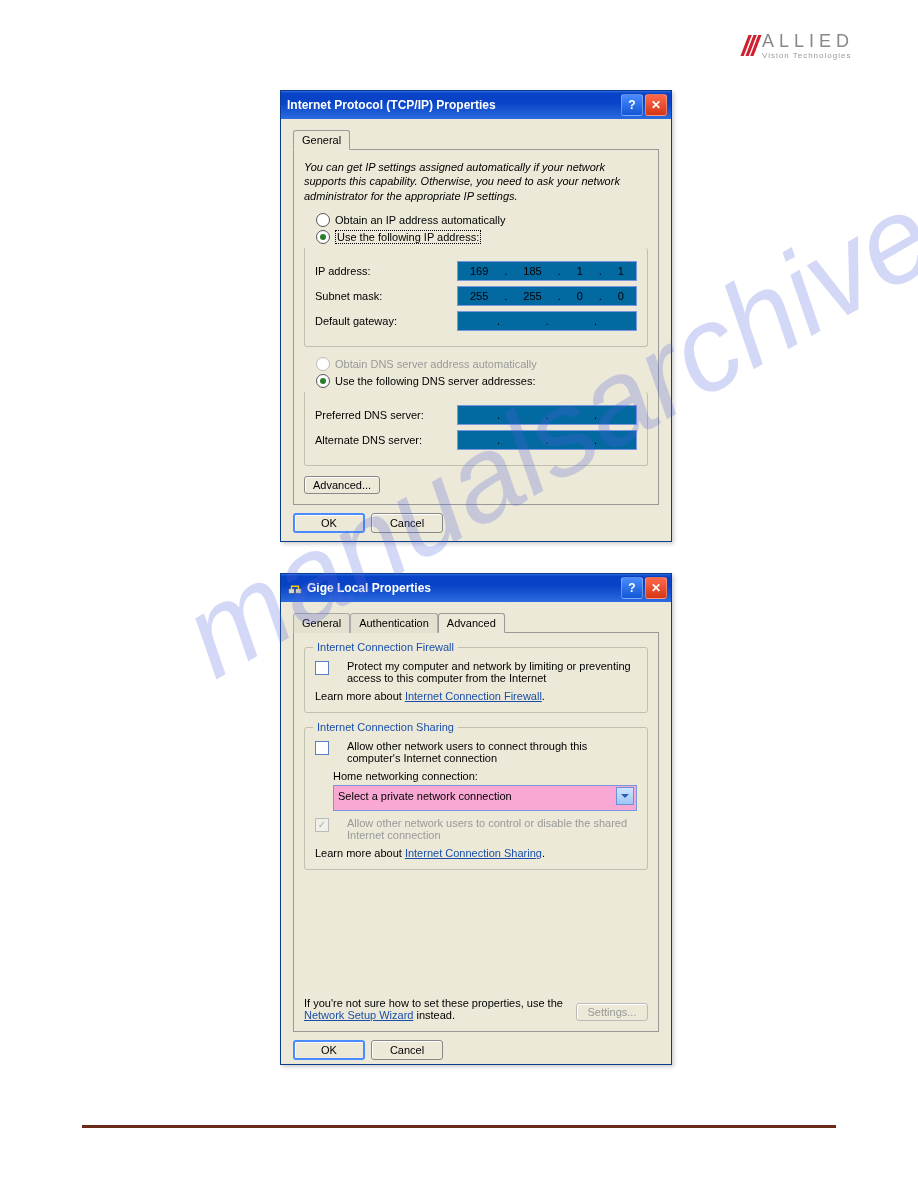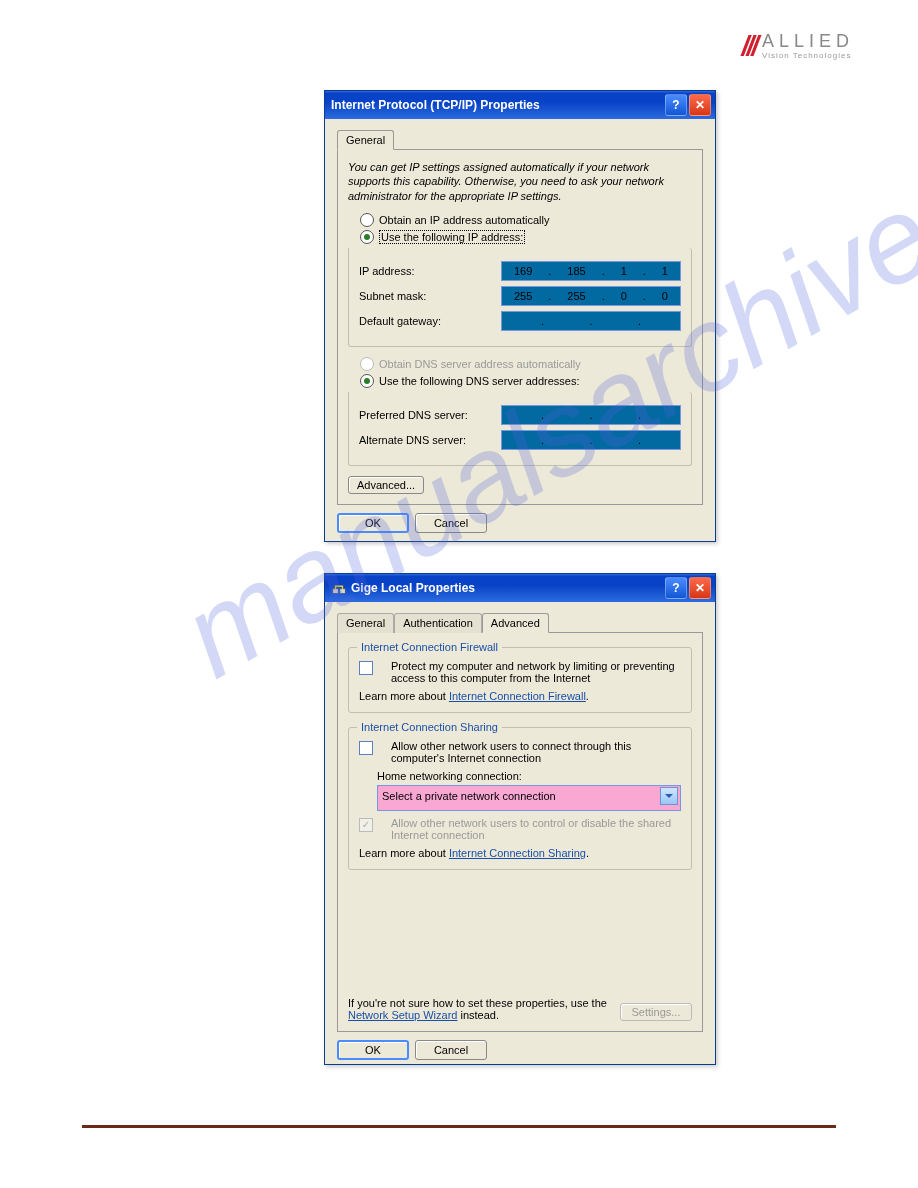--- a/index.html
+++ b/index.html
@@ -42,21 +42,20 @@
     pointer-events: none;
     z-index: 50;
     font-style: italic;
   }
 
   .dialog {
     position: absolute;
     border: 1px solid #0a3d8f;
     background: #ece9d8;
     box-shadow: 2px 2px 4px rgba(0,0,0,0.2);
-    margin-left: 44px;
   }
   #dialog1 { left: 280px; top: 90px; width: 390px; }
   #dialog2 { left: 280px; top: 573px; width: 390px; height: 490px; }
 
   .titlebar {
     background: linear-gradient(to bottom,#2b6bdf 0%,#0842c6 8%,#0842c6 40%,#2b6bdf 100%);
     color:#fff;
     height:28px;
     display:flex;
     align-items:center;

